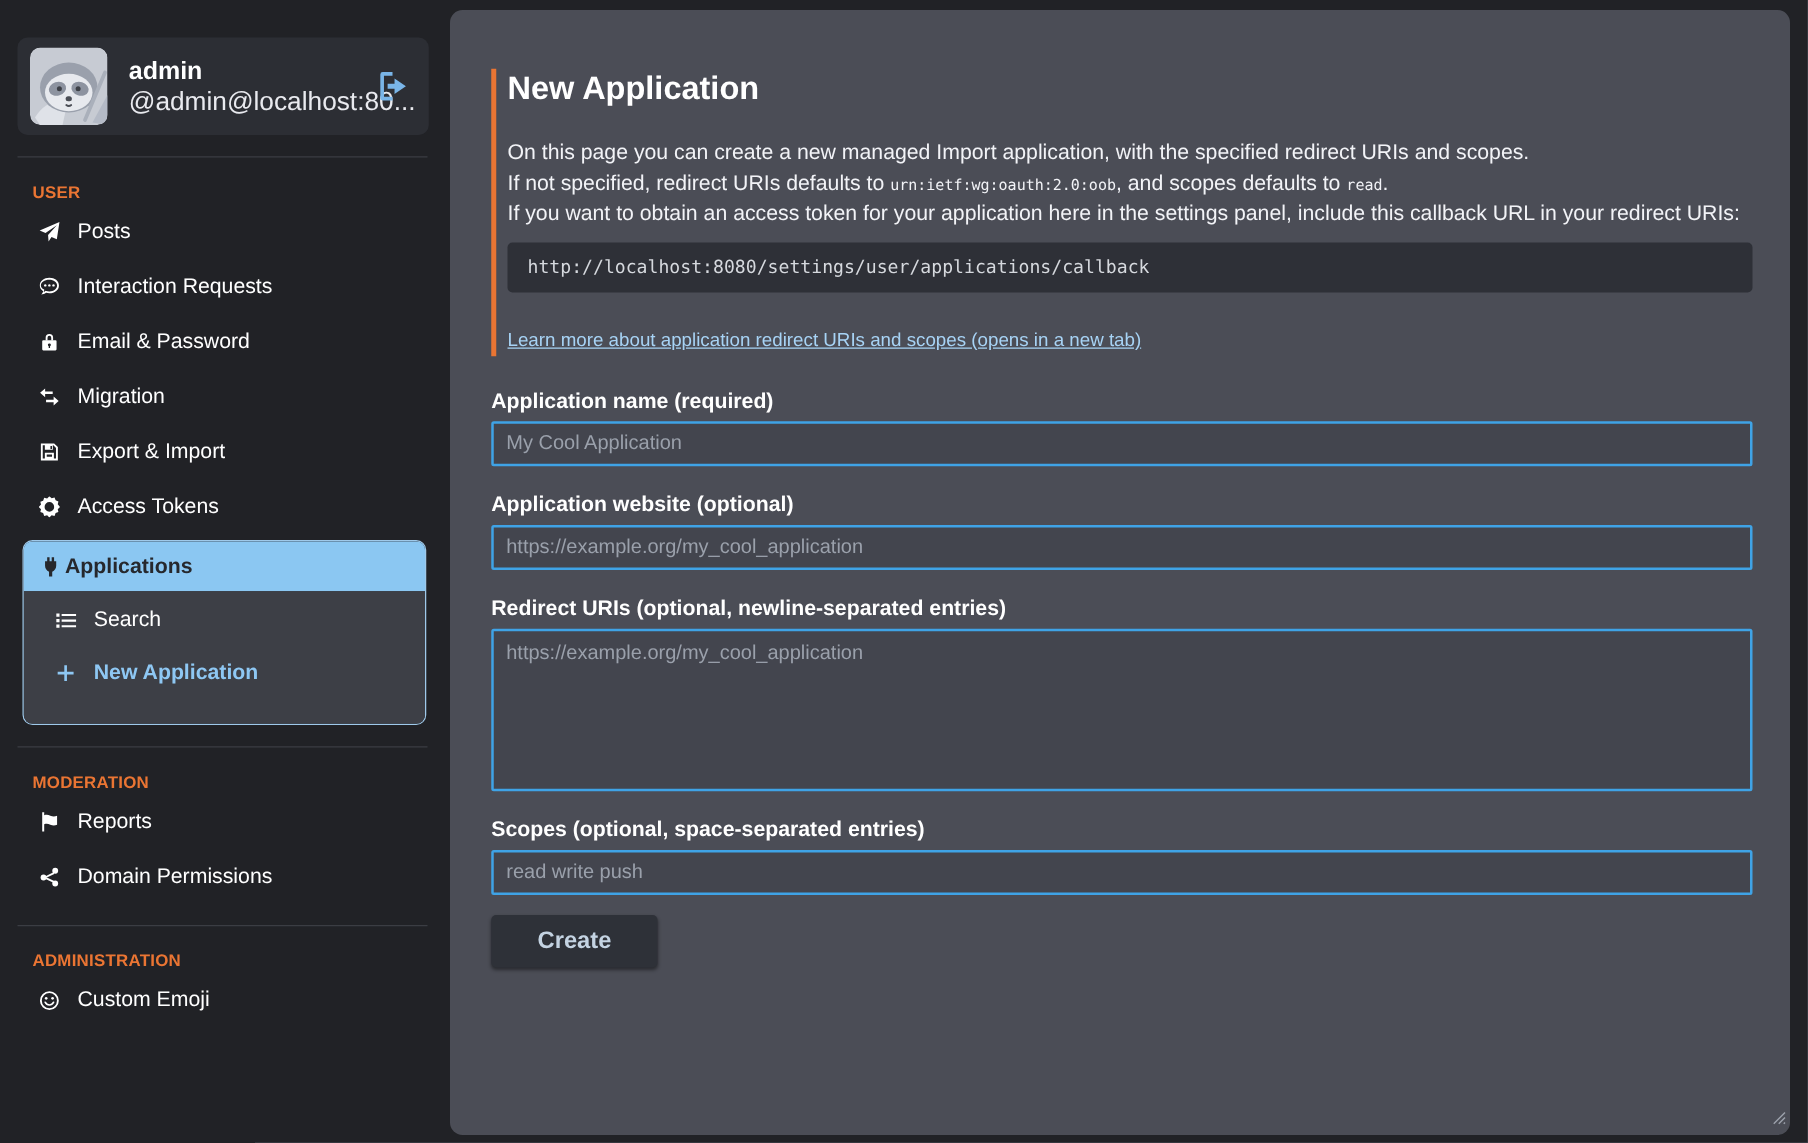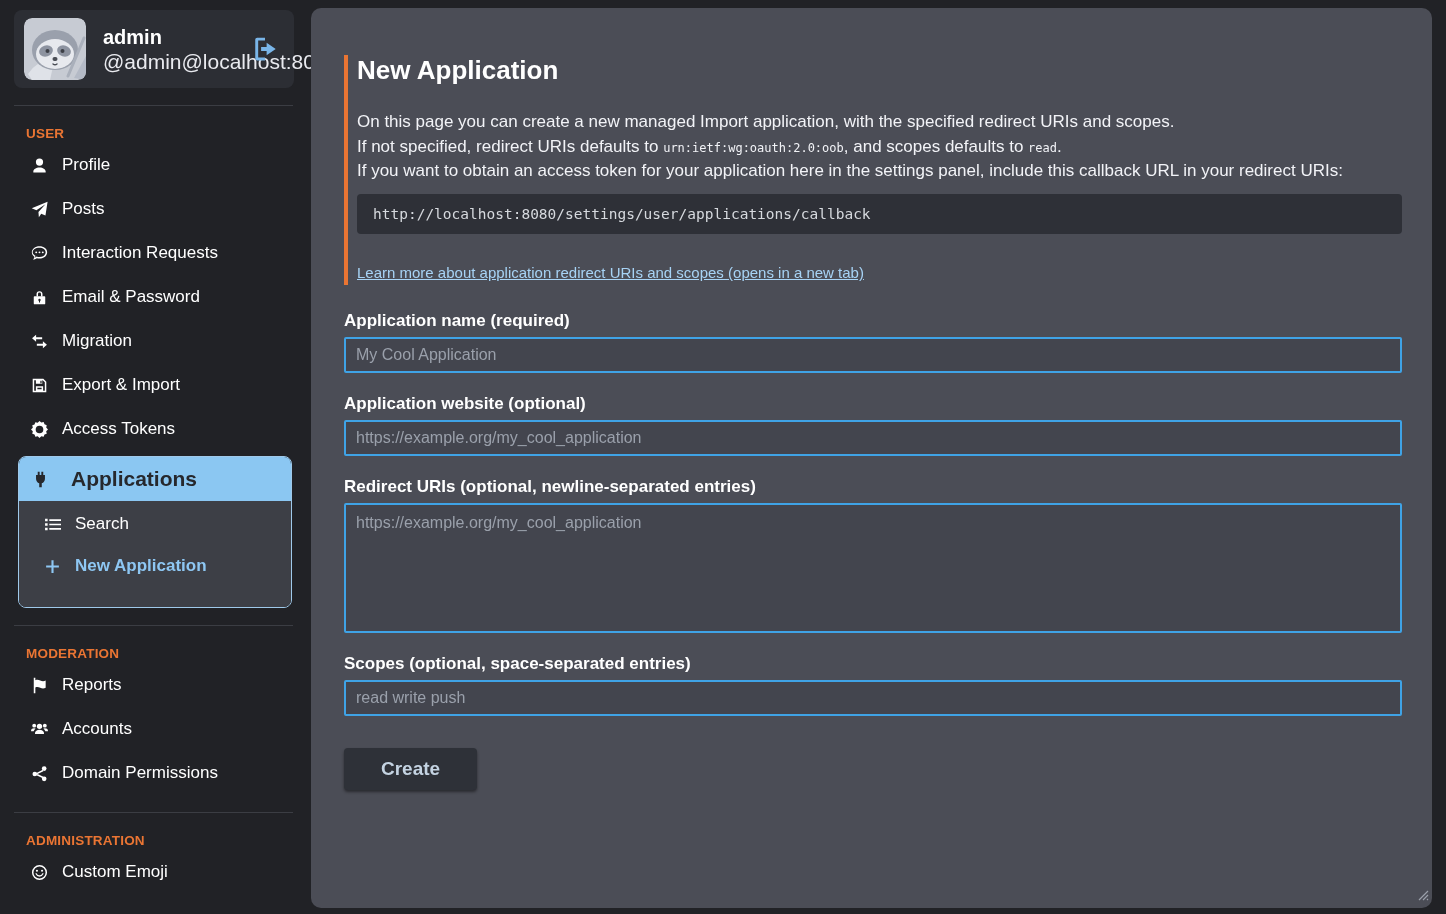--- a/index.html
+++ b/index.html
@@ -24,21 +24,21 @@
   *{box-sizing:border-box;}
   html,body{margin:0;padding:0;}
   body{
     width:1446px;height:914px;overflow:hidden;
     background:var(--bg);
     font-family:"Liberation Sans","DejaVu Sans",sans-serif;
     color:var(--text);
     display:flex;
   }
   
-  .sidebar{width:311px;flex-shrink:0;padding-top:10px;overflow:hidden;}
+  .sidebar{width:360px;flex-shrink:0;padding-top:10px;overflow:hidden;margin-top:20px;}
   .user-card{
     margin:0 17px 0 14px;background:var(--card-bg);border-radius:8px;
     padding:8px 10px;display:flex;align-items:center;gap:17px;height:78px;
   }
   .avatar{width:62px;height:62px;border-radius:8px;flex-shrink:0;display:block;}
   .user-names{flex:1;min-width:0;}
   .username{font-size:20px;font-weight:700;color:#fff;line-height:1.3;}
   .handle{font-size:21px;color:#e9eaef;white-space:nowrap;}
   .logout-btn{background:none;border:none;padding:0;margin-right:6px;cursor:pointer;color:#79b5e8;display:flex;}
   .sb-divider{border:0;border-top:1px solid var(--divider);margin:17px 18px 0 14px;}
@@ -51,22 +51,22 @@
   }
   .nav-item .ic,.sub-item .ic,.group-header .ic{
     width:18px;height:17px;display:flex;align-items:center;justify-content:center;flex-shrink:0;
   }
   svg.gi{width:17px;height:17px;fill:currentColor;display:block;}
   
   .apps-group{
     margin:5px 19px 2px 18px;border:1px solid #9fc9ea;border-radius:8px;overflow:hidden;
   }
   .group-header{
-    display:flex;align-items:center;gap:22px;padding:10px 0 10px 12px;
-    background:var(--sel-bg);color:var(--sel-text);font-weight:700;font-size:21px;cursor:pointer;
+    display:flex;align-items:center;gap:3px;padding:10px 0 10px 12px;
+    background:var(--sel-bg);color:var(--sel-text);font-weight:700;font-size:17px;cursor:pointer;
   }
   .group-items{background:var(--submenu-bg);padding:2px 0 20px;}
   .sub-item{
     display:flex;align-items:center;gap:14px;padding:11px 0 11px 24px;
     color:#fff;font-size:17px;cursor:pointer;
   }
   .sub-item.active{color:var(--blue-text);font-weight:700;}
   
   .main{
     flex:1;margin:8px 14px 6px 0;border-radius:10px;background:var(--panel);
@@ -86,21 +86,21 @@
   .field-label{display:block;font-weight:700;font-size:17px;color:#fff;margin:21px 0 6px;}
   .field-label:first-child{margin-top:0;}
   input.txt,textarea.txt{
     display:block;width:100%;background:var(--input-bg);
     border:2px solid var(--blue-border);border-radius:2px;
     color:#e8eaee;padding:7px 10px;font-size:16px;font-family:inherit;outline:none;
   }
   textarea.txt{height:130px;resize:none;line-height:1.4;}
   input.txt::placeholder,textarea.txt::placeholder{color:var(--placeholder);opacity:1;}
   button.create{
-    margin-top:32px;background:var(--btn-bg);color:var(--btn-text);
+    margin-top:16px;background:var(--btn-bg);color:var(--btn-text);
     font-weight:700;font-size:19px;padding:10px 37px;border:none;border-radius:4px;
     box-shadow:0 2px 3px rgba(0,0,0,.45);cursor:pointer;font-family:inherit;text-align:center;
   }
   .resize-grip{position:absolute;right:3px;bottom:3px;color:#9ba0aa;}
 </style>
 </head>
 <body>
 
 <nav class="sidebar">
 
@@ -130,28 +130,20 @@
           <path d="M9 4.2v2.6H5.6v2.4H9v2.6L14.6 8 9 4.2z"></path>
         </svg>
       </span>
     </button>
   </div>
 
   <hr class="sb-divider">
 
   <div class="section-label">USER</div>
 
-  <div class="nav-item">
-    <span class="ic">
-      <svg class="gi" viewBox="0 0 16 16">
-          <path d="M8 8.2a3.4 3.4 0 1 0 0-6.8 3.4 3.4 0 0 0 0 6.8zm0 1.6c-3.2 0-5.8 1.7-5.8 3.7v1.1h11.6v-1.1c0-2-2.6-3.7-5.8-3.7z"></path>
-        </svg>
-    </span>
-    <span>Profile</span>
-  </div>
 
   <div class="nav-item">
     <span class="ic">
       <svg class="gi" viewBox="0 0 16 16">
           <path d="M15.6.6 0.7 6.9l4.4 1.9L13.6 3 7 10.3l.4 4.9 2.2-3.3 4 1.7L15.6.6z"></path>
         </svg>
     </span>
     <span>Posts</span>
   </div>
 
@@ -239,33 +231,20 @@
 
   <div class="nav-item">
     <span class="ic">
       <svg class="gi" viewBox="0 0 16 16">
           <path d="M2.6.8v14.4h1.5v-5.4c1.5-.5 3-.4 4.6.3 1.7.8 3.4.8 5.1.1V3.4c-1.7.7-3.4.7-5.1-.1-1.6-.7-3.1-.8-4.6-.3V.8H2.6z"></path>
         </svg>
     </span>
     <span>Reports</span>
   </div>
 
-  <div class="nav-item">
-    <span class="ic">
-      <svg class="gi" viewBox="0 0 16 16">
-        <circle cx="8" cy="5" r="2.5"></circle>
-          <path d="M8 8.2c-2.3 0-4.2 1.3-4.2 2.9v1.1h8.4v-1.1c0-1.6-1.9-2.9-4.2-2.9z"></path>
-        <circle cx="3" cy="4.4" r="1.8"></circle>
-          <path d="M3 6.8c-1.6 0-2.9.9-2.9 2v.9h2.4c.2-1 .9-1.9 1.9-2.5-.4-.2-.9-.4-1.4-.4z"></path>
-        <circle cx="13" cy="4.4" r="1.8"></circle>
-          <path d="M13 6.8c1.6 0 2.9.9 2.9 2v.9h-2.4c-.2-1-.9-1.9-1.9-2.5.4-.2.9-.4 1.4-.4z"></path>
-      </svg>
-    </span>
-    <span>Accounts</span>
-  </div>
 
   <div class="nav-item">
     <span class="ic">
       <svg class="gi" viewBox="0 0 16 16">
         <path d="M11.4 5.2 5.4 8.1M5.4 8.9l6 2.9" stroke="currentColor" stroke-width="1.4"></path>
         <circle cx="12.4" cy="3.4" r="2.2"></circle>
           <circle cx="3.6" cy="8.5" r="2.2"></circle>
           <circle cx="12.4" cy="13" r="2.2"></circle>
       </svg>
     </span>

